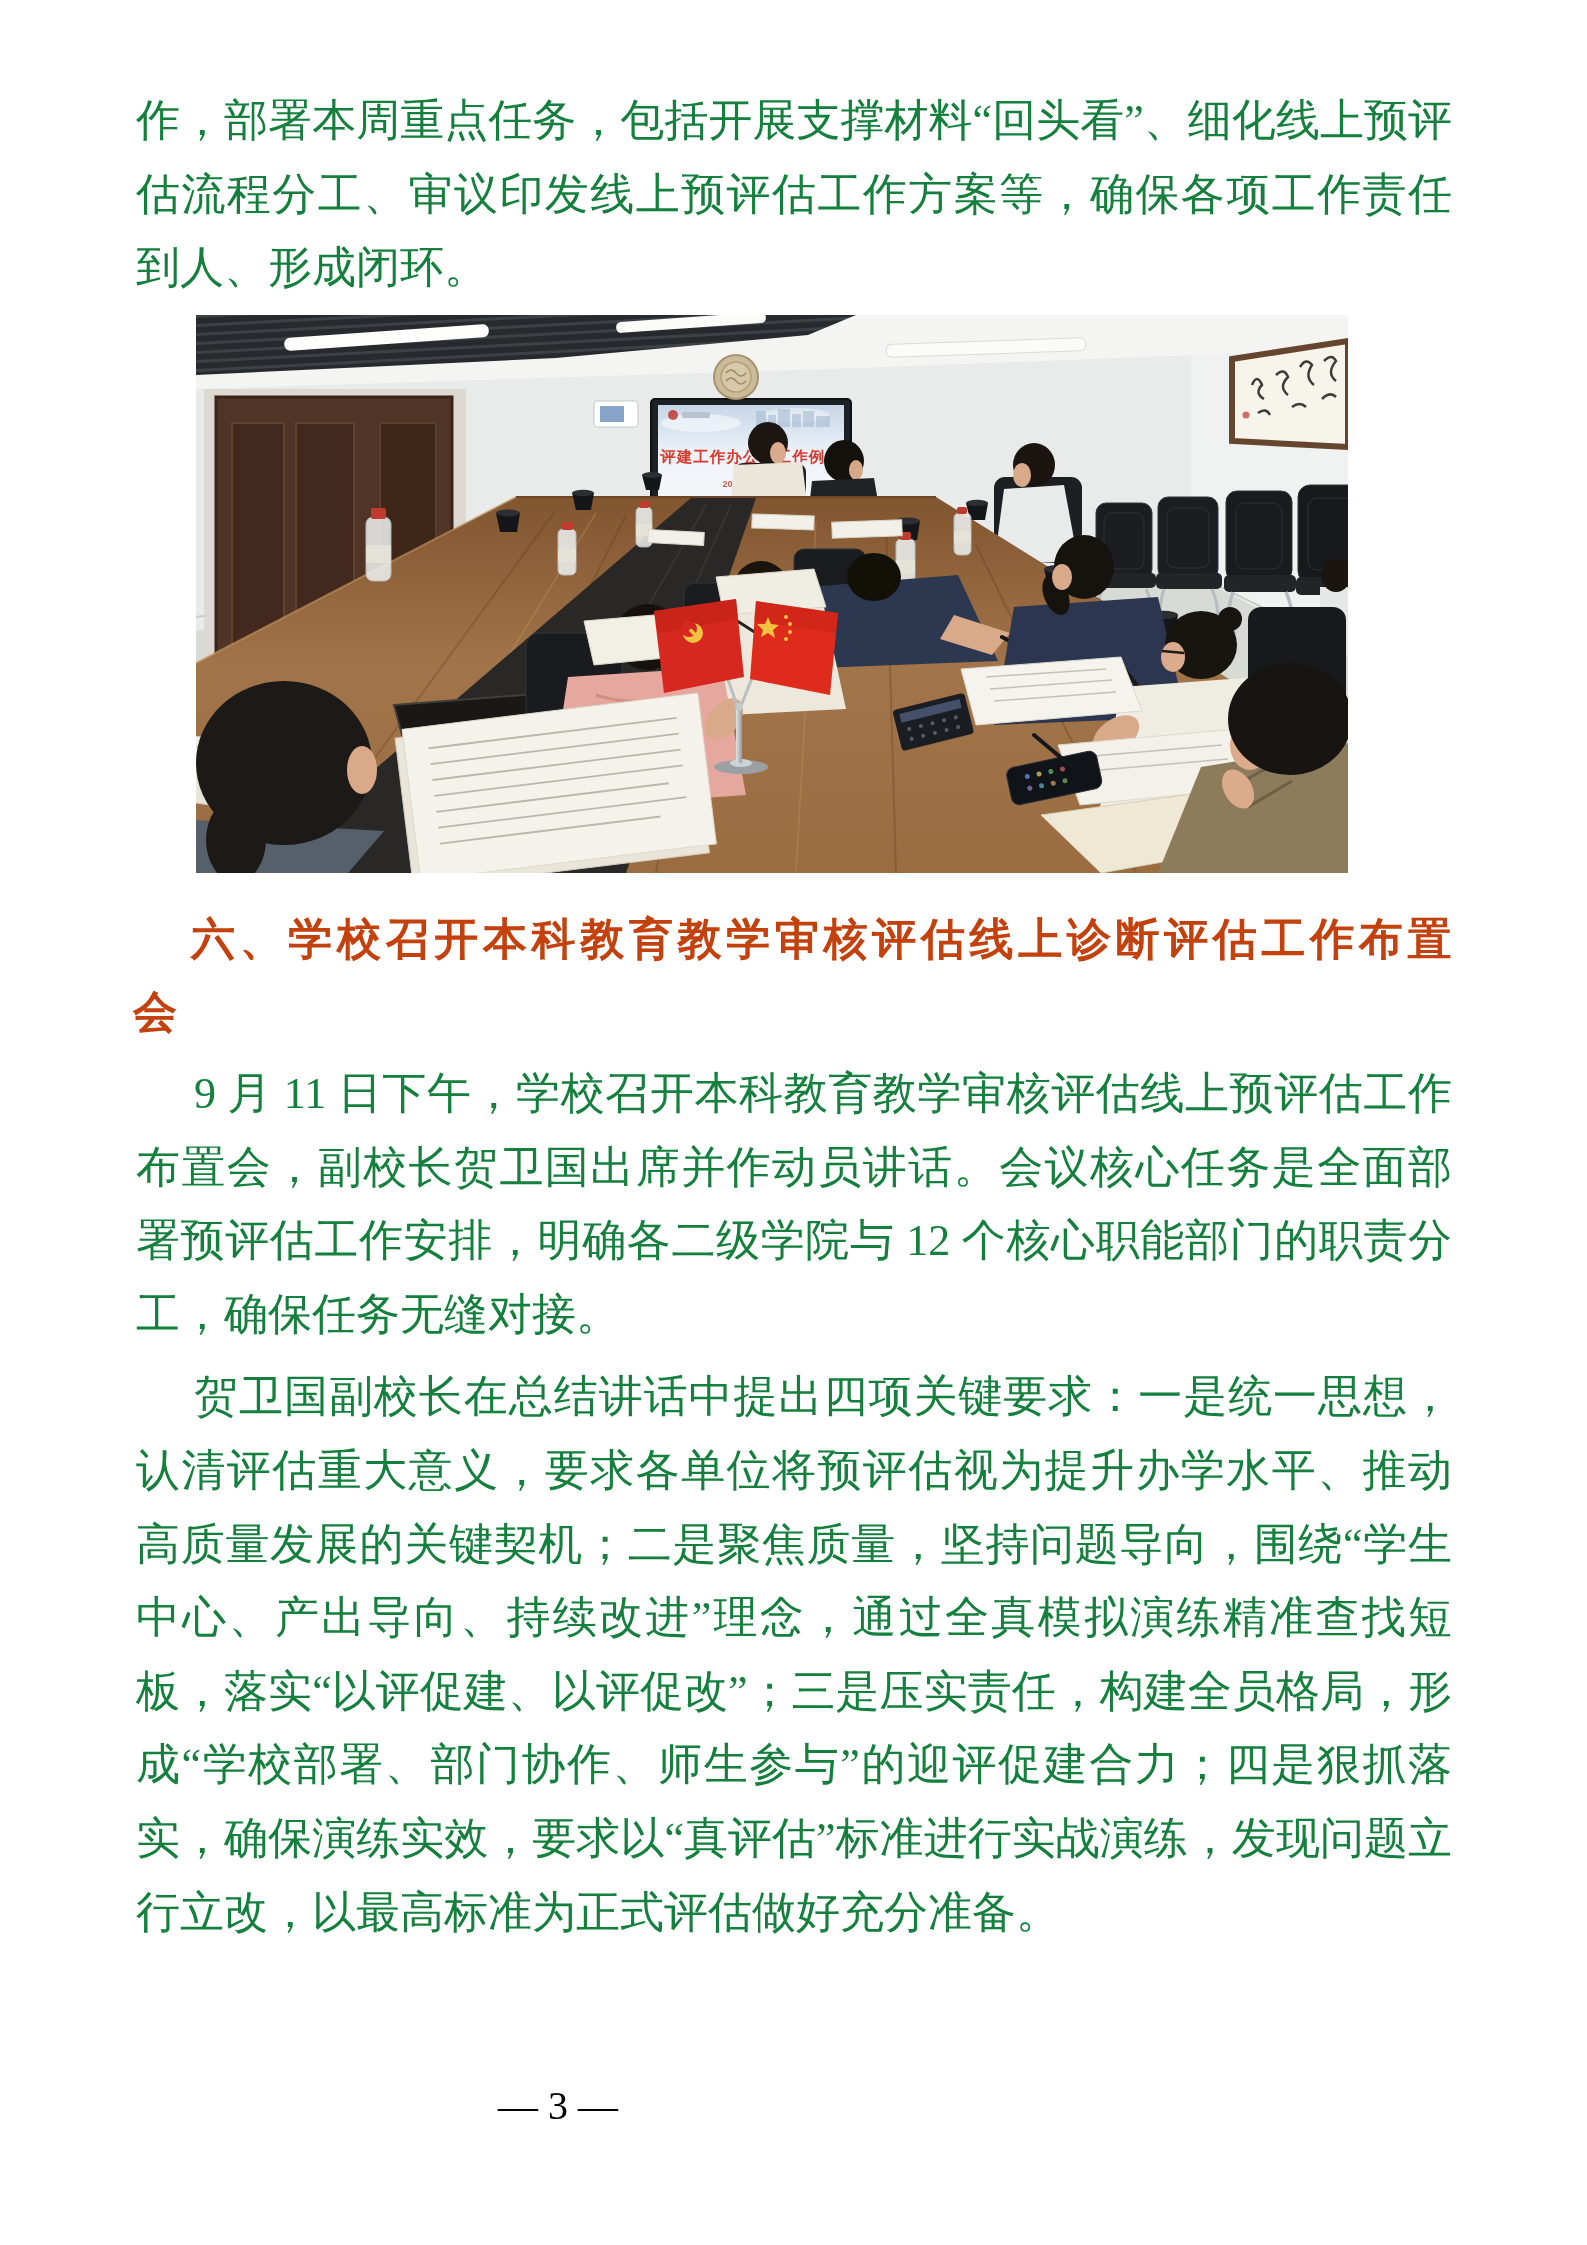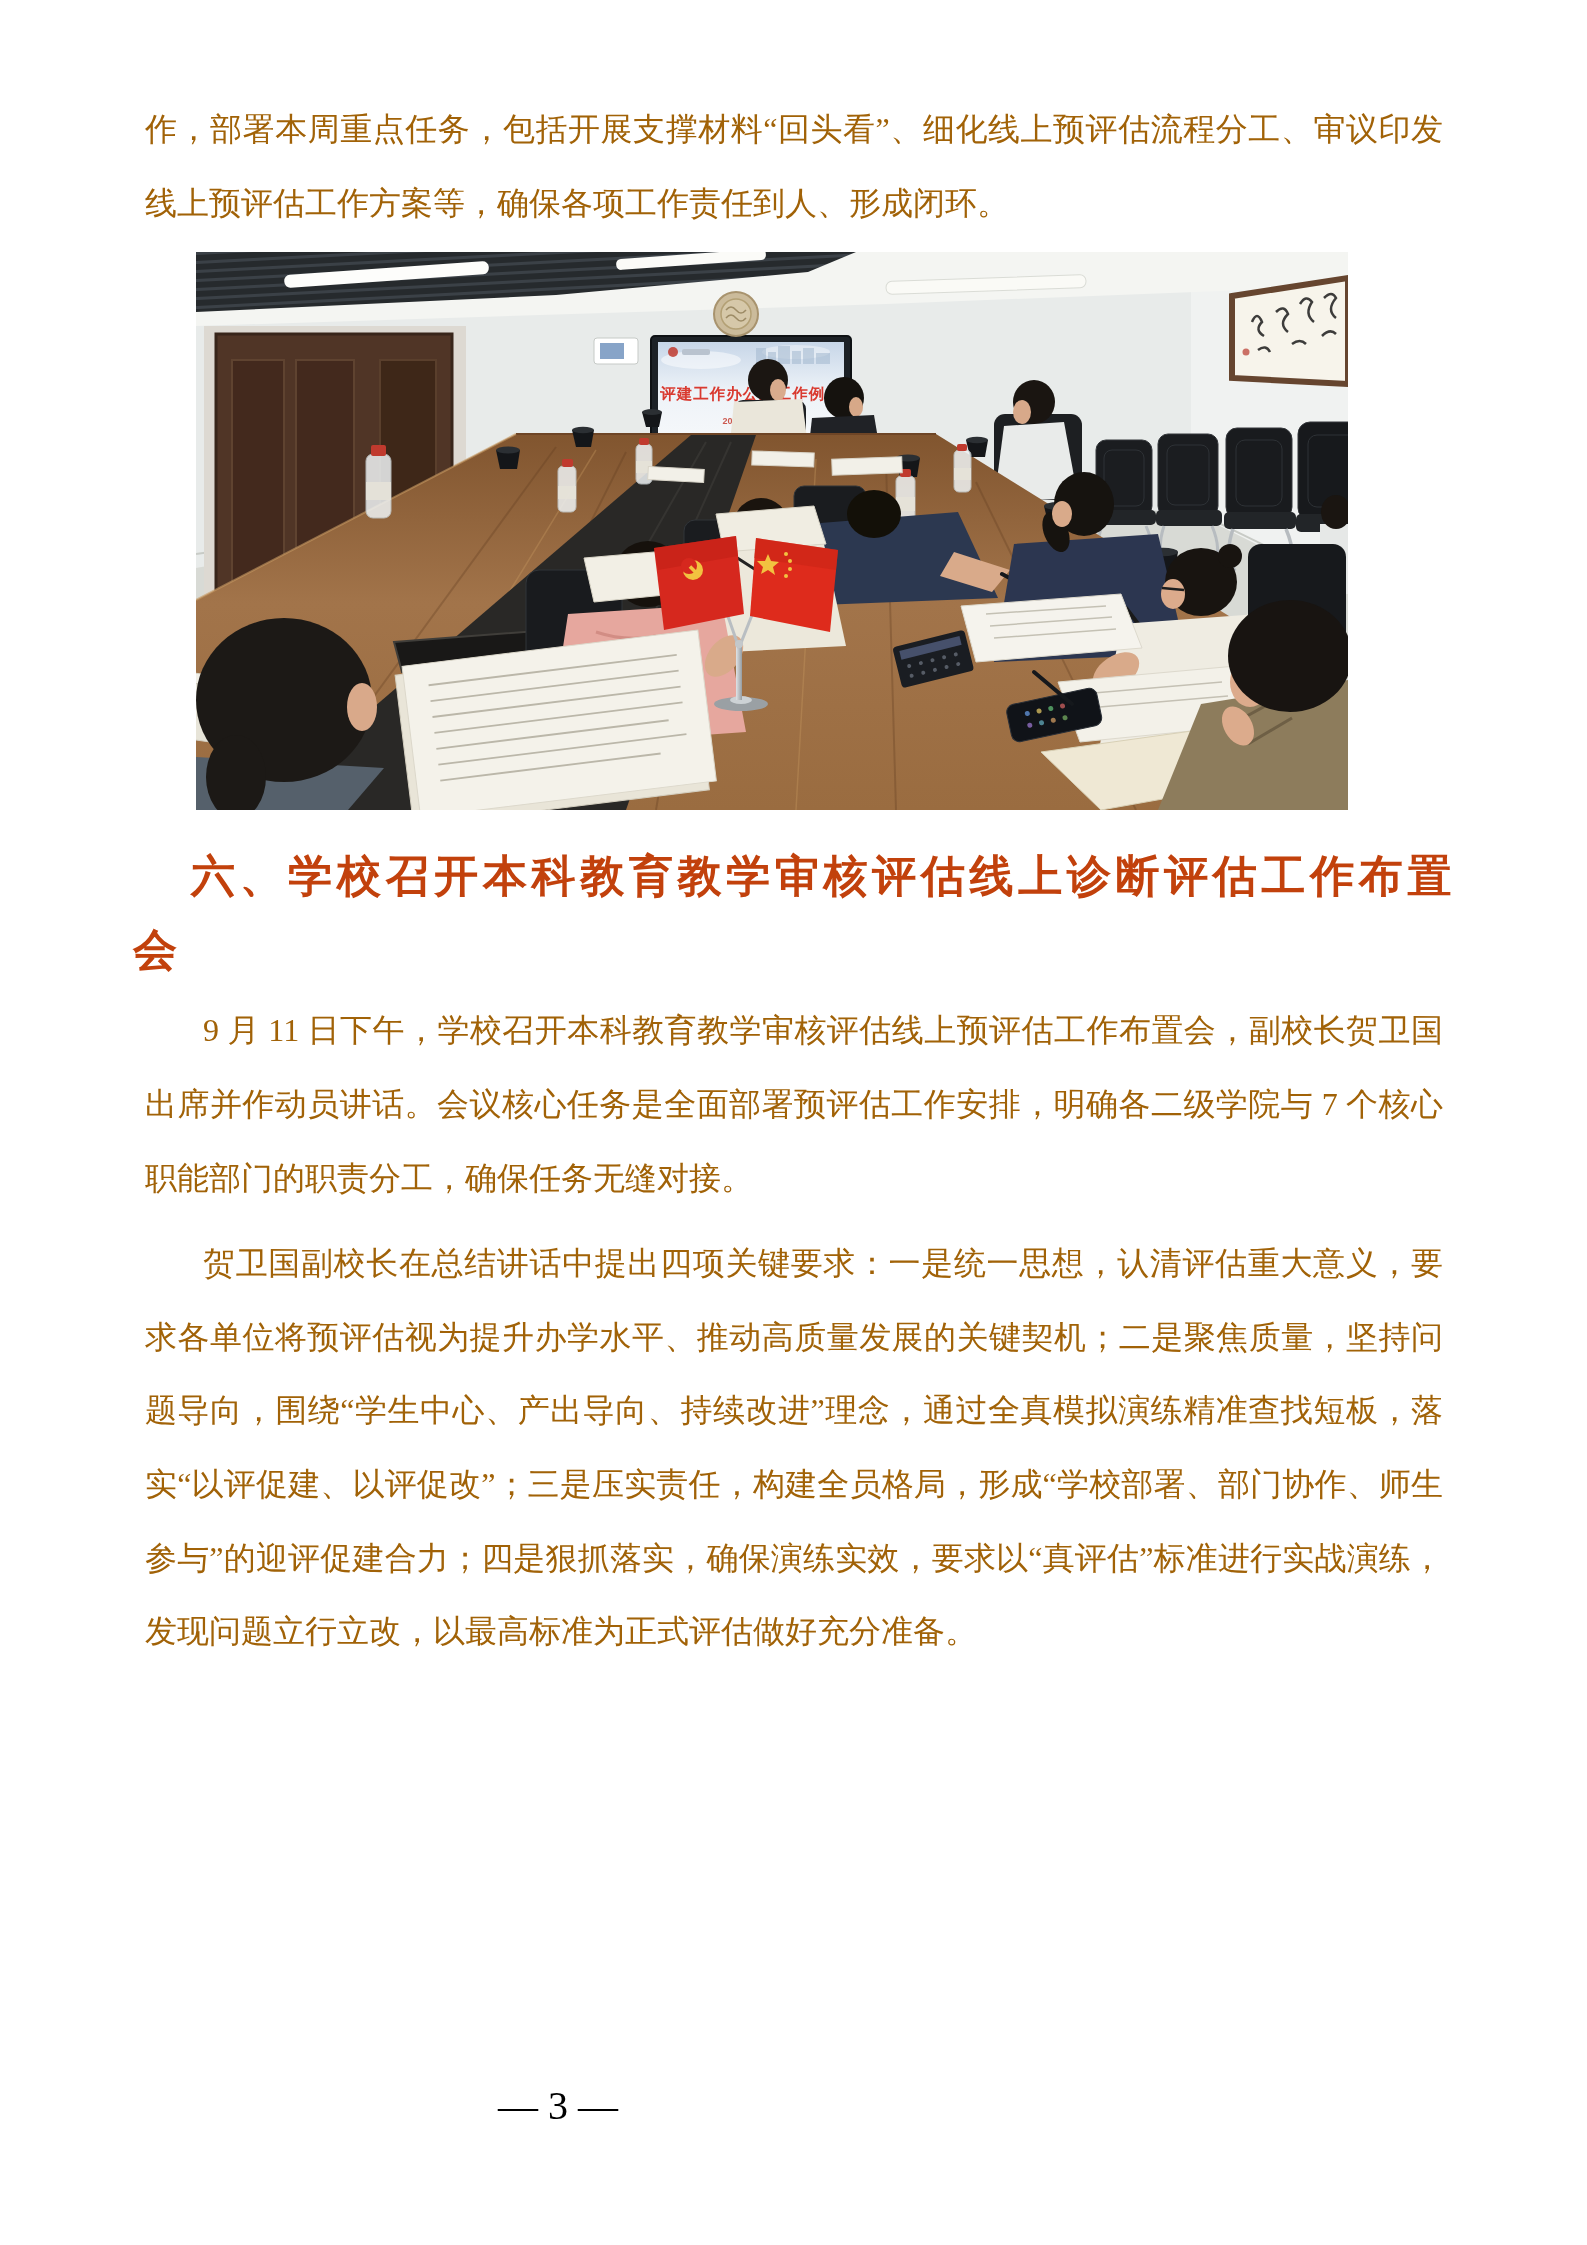--- a/index.html
+++ b/index.html
@@ -2,22 +2,22 @@
 <html><head>
 <meta charset="utf-8">
 <style>
   html,body { margin:0; padding:0; background:#fff; }
   .page {
     position:relative; width:1587px; height:2245px; background:#ffffff;
     overflow:hidden; font-family:"Liberation Serif","DejaVu Serif",serif; color:#000;
   }
   .textcol { position:absolute; left:133px; top:81px; width:1322px; }
   .para {
-    margin:12px; font-size:32px; line-height:73.6px; text-align:justify;
-    text-justify:inter-character; color:#a16207; word-break:break-all;
+    margin:3px; font-size:44px; line-height:73.6px; text-align:justify;
+    text-justify:inter-character; color:#15803d; word-break:break-all;
   }
   .indent { text-indent:58px; }
   .para-1 { margin-top:8px; }
   .para-2 { margin-top:9px; }
   .heading {
     margin:0; font-family:"Liberation Sans","DejaVu Sans",sans-serif; font-weight:700;
     font-size:44px; line-height:73.6px; letter-spacing:3.5px; text-indent:58px;
     text-align:justify; word-break:break-all; color:#c2410c;
   }
   .photo-fig { margin:10px 0 29px 63px; width:1152px; height:558px; position:relative; overflow:hidden; background:#e8ebea; }
@@ -432,19 +432,19 @@
           <path d="M1040,470 l40,-22 M1052,492 l44,-26" stroke="#6e5f45" stroke-width="3" fill="none"></path>
           <ellipse cx="1054" cy="430" rx="20" ry="25" fill="#dcab8c"></ellipse>
           <ellipse cx="1094" cy="404" rx="62" ry="56" fill="#181411"></ellipse>
           <ellipse cx="1042" cy="474" rx="14" ry="21" fill="#dcab8c" transform="rotate(-30 1042 474)"></ellipse>
         </g>
       </svg>
     </figure>
 
     <h2 class="heading">六、学校召开本科教育教学审核评估线上诊断评估工作布置会</h2>
 
-    <p class="para indent para-1">9 月 11 日下午，学校召开本科教育教学审核评估线上预评估工作布置会，副校长贺卫国出席并作动员讲话。会议核心任务是全面部署预评估工作安排，明确各二级学院与 7 个核心职能部门的职责分工，确保任务无缝对接。</p>
+    <p class="para indent para-1">9 月 11 日下午，学校召开本科教育教学审核评估线上预评估工作布置会，副校长贺卫国出席并作动员讲话。会议核心任务是全面部署预评估工作安排，明确各二级学院与 12 个核心职能部门的职责分工，确保任务无缝对接。</p>
 
     <p class="para indent para-2">贺卫国副校长在总结讲话中提出四项关键要求：一是统一思想，认清评估重大意义，要求各单位将预评估视为提升办学水平、推动高质量发展的关键契机；二是聚焦质量，坚持问题导向，围绕“学生中心、产出导向、持续改进”理念，通过全真模拟演练精准查找短板，落实“以评促建、以评促改”；三是压实责任，构建全员格局，形成“学校部署、部门协作、师生参与”的迎评促建合力；四是狠抓落实，确保演练实效，要求以“真评估”标准进行实战演练，发现问题立行立改，以最高标准为正式评估做好充分准备。</p>
   </div>
 
   <div class="footer">— 3 —</div>
 </div>
 
 </body></html>

